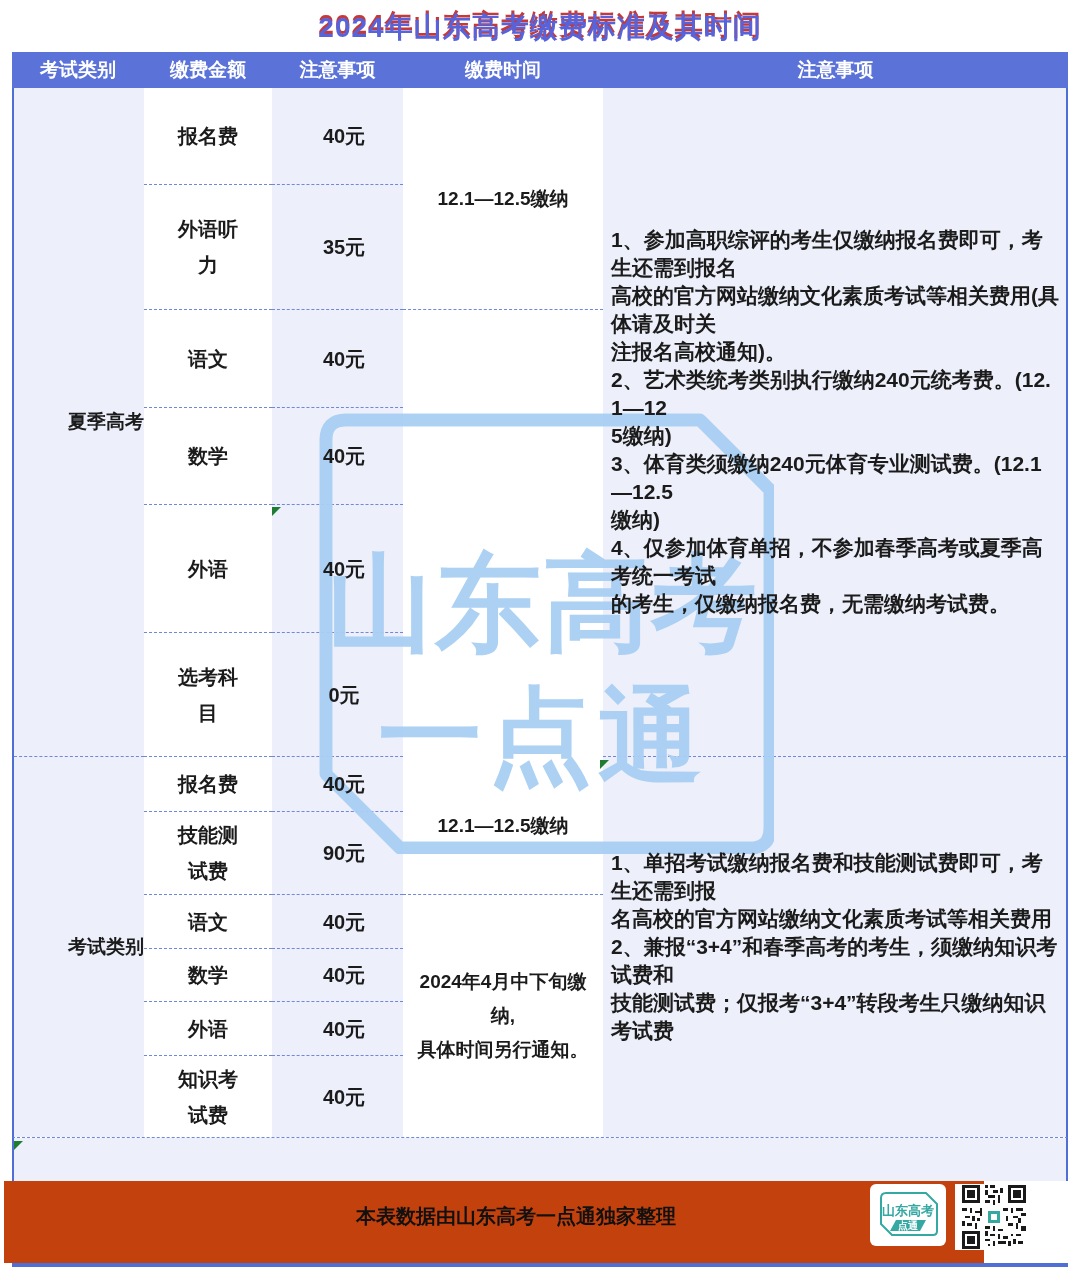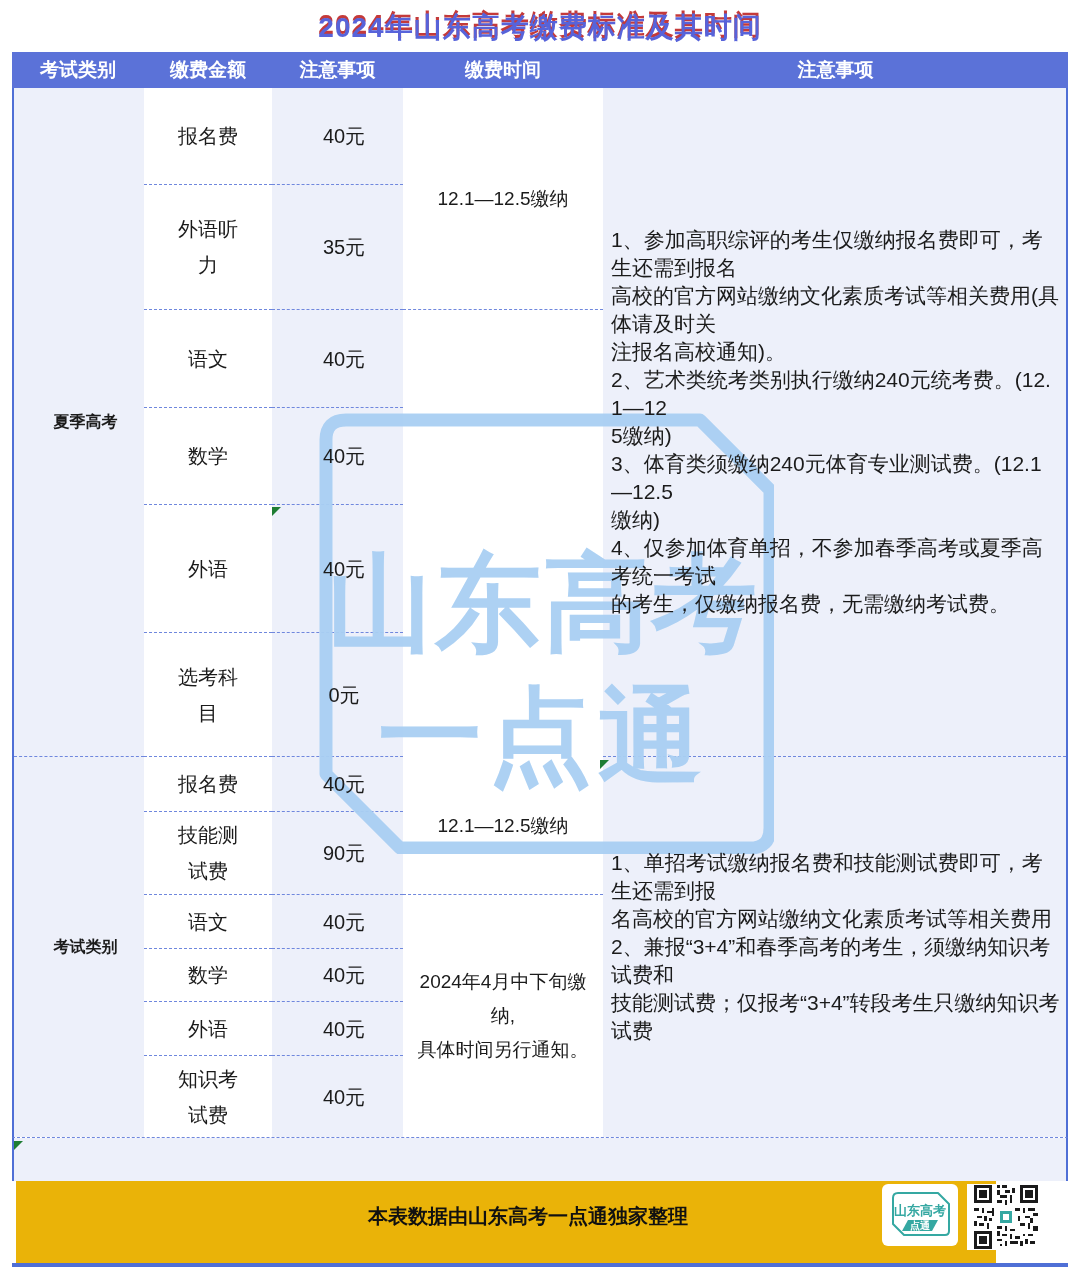--- a/index.html
+++ b/index.html
@@ -31,34 +31,34 @@
     border-bottom:1px dashed #6f87dd;
     display:grid;
     grid-template-columns:130px 128px 131px 200px 463px;
     grid-template-rows:97px 125px 98px 97px 128px 124px 55px 83px 54px 53px 54px 81px;
     background:#ffffff;
   }
   .cell { display:flex; align-items:center; justify-content:center;
           font-size:20px; text-align:center; white-space:pre-line; line-height:36px; }
   .lav  { background:#edf0fa;padding-left:13px; }
   .dash { border-bottom:1px dashed #6f87dd; }
-  .cat  { font-weight:bold; font-size:16px; }
+  .cat  { font-weight:bold; font-size:19px;justify-content:flex-end; }
   .time { font-size:19px; line-height:34px; padding:0 6px; }
   .notes{ font-size:21px; line-height:28px; text-align:left; justify-content:flex-start;
           padding:0 4px 0 8px; word-break:break-all; }
-  .cell > span { position:relative; z-index:4; }
+  .cell > span { position:relative; z-index:4;font-weight:bold; }
   
   .watermark { position:absolute; left:312px; top:412px; z-index:3; pointer-events:none; opacity:.95; }
   
   .marker { position:absolute; width:0; height:0; z-index:6;
             border-top:9px solid #1e7d33; border-right:9px solid transparent; }
   
   .strip  { width:1056px; margin-left:12px; height:43px; background:#edf0fa;
             border-left:2px solid #4f6fd6; border-right:2px solid #4f6fd6; }
-  .footer { position:relative; width:980px; margin-left:16px; height:82px; background:#eab308; }
+  .footer { position:relative; width:980px; margin-left:4px; height:82px; background:#c2410c; }
   .credit { position:absolute; left:22px; top:22px; width:100%; text-align:center;
             font-size:20px; font-weight:bold; color:#111111; }
   .logo-box { position:absolute; left:866px; top:3px; width:76px; height:62px;
               background:#ffffff; border-radius:6px; }
   .qr-box   { position:absolute; left:951px; top:3px; width:78px; height:66px;
               background:#ffffff; display:flex; align-items:center; justify-content:center; }
   .bottom-line { width:1056px; margin-left:12px; height:4px; background:#4f6fd6; }
 </style>
 </head>
 <body>

